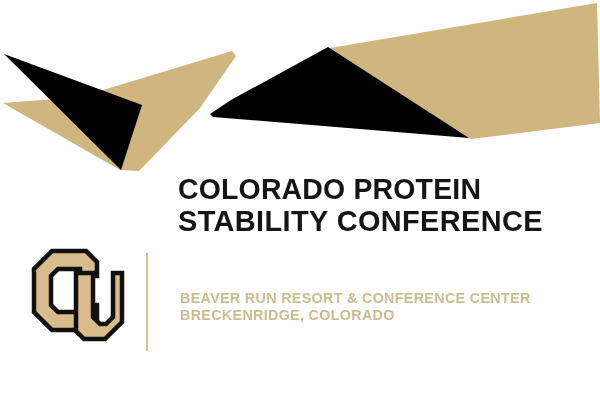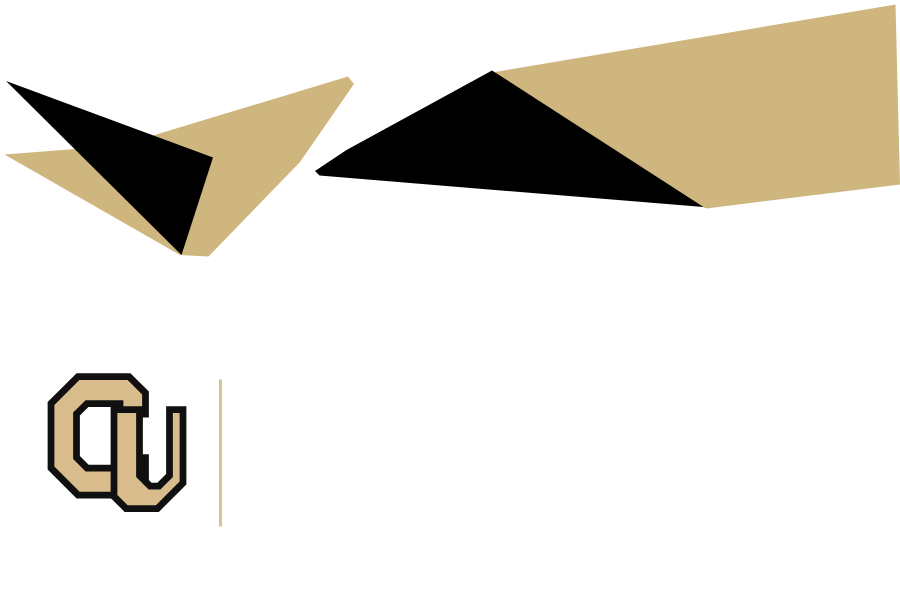--- a/index.html
+++ b/index.html
@@ -109,20 +109,24 @@
 
     <polygon fill="#CFB67E" points="3,103 80,97 232,51 236,56 200,108 139,171 120,170"></polygon>
 
     <polygon fill="#000000" points="4,54 142,105 121,170"></polygon>
 
     <polygon fill="#CFB67E" points="597,3 600,123 471,139 350,91 330,48"></polygon>
 
     <polygon fill="#000000" points="328,47 231,100 210,114 213,117 469,138"></polygon>
   </svg>
 
+  <div id="title-block">
+    <span class="title-line line1">COLORADO PROTEIN</span>
+    <span class="title-line line2">STABILITY CONFERENCE</span>
+  </div>
 
   <div id="logo-wrap">
     <svg id="cu-logo" viewBox="0 0 192 194">
 
       <g>
 
         <path fill="#D8BC8C" stroke="#101010" stroke-width="9" stroke-linejoin="miter" d="M 44 8
                  L 112 8
                  L 134 30
                  L 134 58
@@ -154,14 +158,18 @@
                  L 150 184
                  L 108 184
                  L 92 168
                  Z"></path>
       </g>
     </svg>
   </div>
 
   <div id="divider"></div>
 
+  <div id="venue-block">
+    <span class="venue-line">BEAVER RUN RESORT &amp; CONFERENCE CENTER</span>
+    <span class="venue-line">BRECKENRIDGE, COLORADO</span>
+  </div>
 
 </div>
 
 </body></html>

